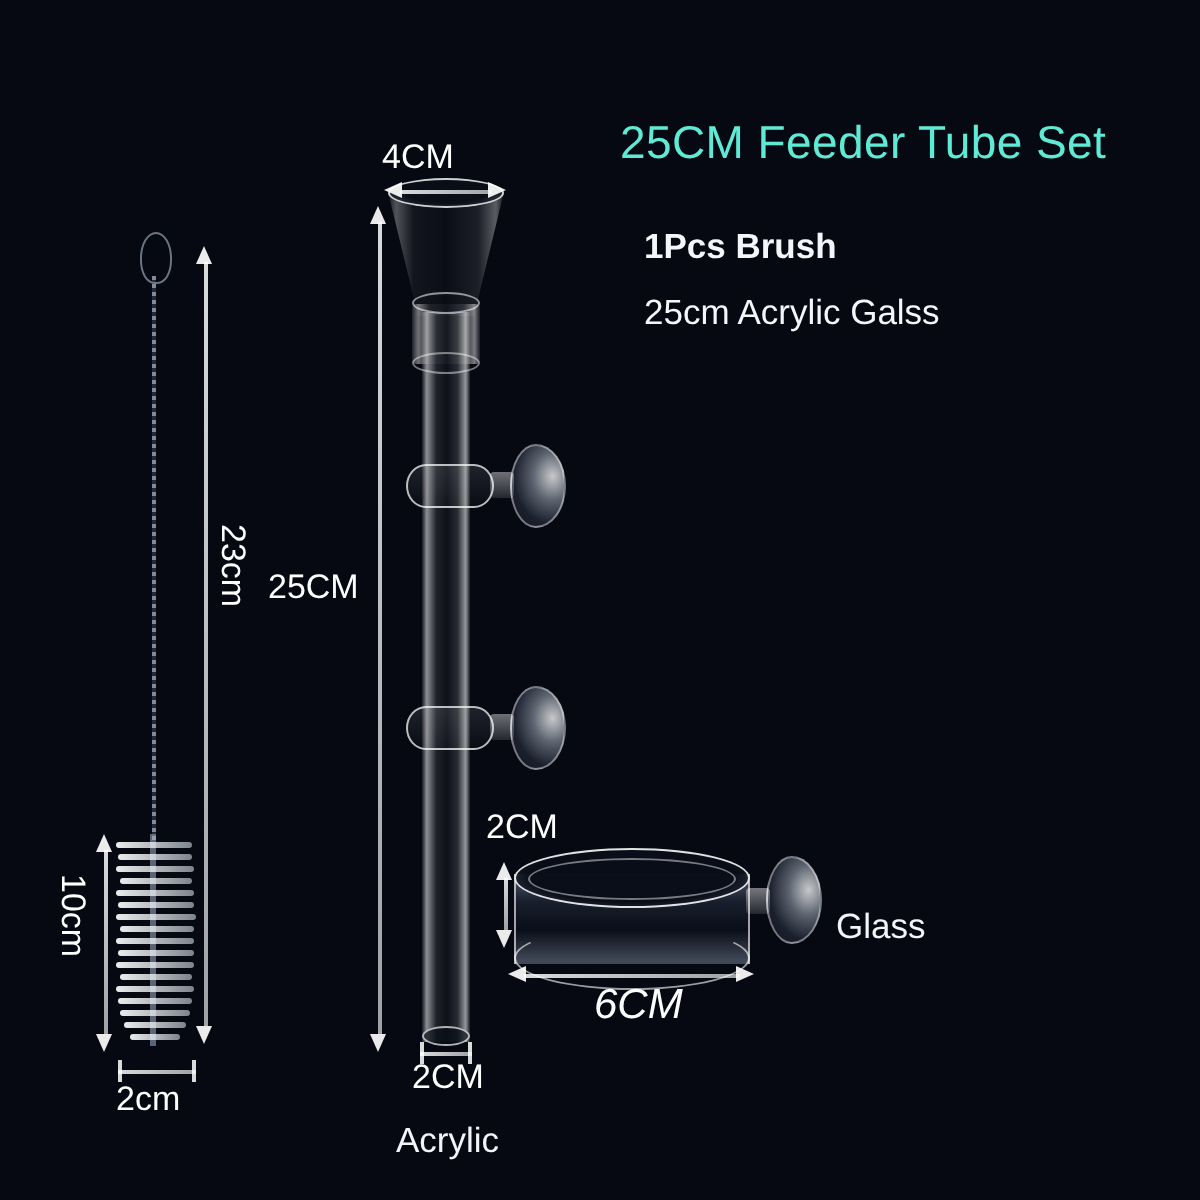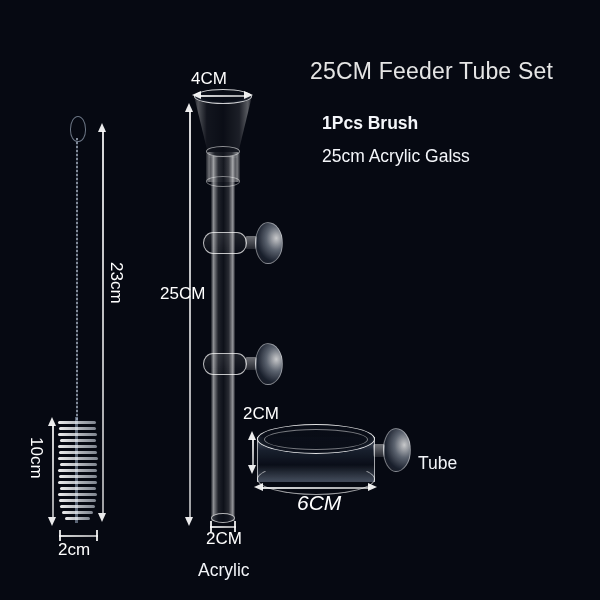--- a/index.html
+++ b/index.html
@@ -18,21 +18,21 @@
     -webkit-font-smoothing: antialiased;
   }
 
   
   .title {
     position: absolute;
     left: 310px;
     top: 58px;
     font-size: 23px;
     letter-spacing: 0.2px;
-    color: #e5e5e5;
+    color: #5eead4;
     white-space: nowrap;
   }
   .bullet {
     position: absolute;
     left: 322px;
     font-size: 17.5px;
     color: #f4f6fa;
     white-space: nowrap;
   }
   .b1 { top: 113px; font-weight: bold; }
@@ -377,21 +377,21 @@
   </div>
 
   <div class="arr arr-left" style="left:192px; top:91px;"></div>
   <div class="hline" style="left:200px; top:95px; width:46px;"></div>
   <div class="arr arr-right" style="left:244px; top:91px;"></div>
   <div class="dim-label" style="left:191px; top:69px;">4CM</div>
 
   <div class="arr arr-up" style="left:185px; top:103px;"></div>
   <div class="vline" style="left:189px; top:111px; height:406px;"></div>
   <div class="arr arr-down" style="left:185px; top:517px;"></div>
-  <div class="dim-label" style="left:160px; top:284px;">25CM</div>
+  <div class="dim-label" style="left:134px; top:284px;">25CM</div>
 
   <div class="cap" style="left:210px; top:521px;"></div>
   <div class="hline" style="left:210px; top:526px; width:26px;"></div>
   <div class="cap" style="left:234px; top:521px;"></div>
   <div class="dim-label" style="left:206px; top:529px;">2CM</div>
 
   <div class="mat-label" style="left:198px; top:560px;">Acrylic</div>
 
   <div id="dish-body"></div>
   <div id="dish-bottom"></div>
@@ -403,15 +403,15 @@
   <div class="arr arr-up" style="left:248px; top:431px;"></div>
   <div class="vline" style="left:252px; top:439px; height:26px;"></div>
   <div class="arr arr-down" style="left:248px; top:465px;"></div>
   <div class="dim-label" style="left:243px; top:404px;">2CM</div>
 
   <div class="arr arr-left" style="left:254px; top:483px;"></div>
   <div class="hline" style="left:262px; top:487px; width:108px;"></div>
   <div class="arr arr-right" style="left:368px; top:483px;"></div>
   <div class="dim-label" style="left:297px; top:491px; font-size:21px;font-style:italic;">6CM</div>
 
-  <div class="mat-label" style="left:418px; top:453px;">Tube</div>
+  <div class="mat-label" style="left:418px; top:453px;">Glass</div>
 
 </div>
 
 </body></html>

